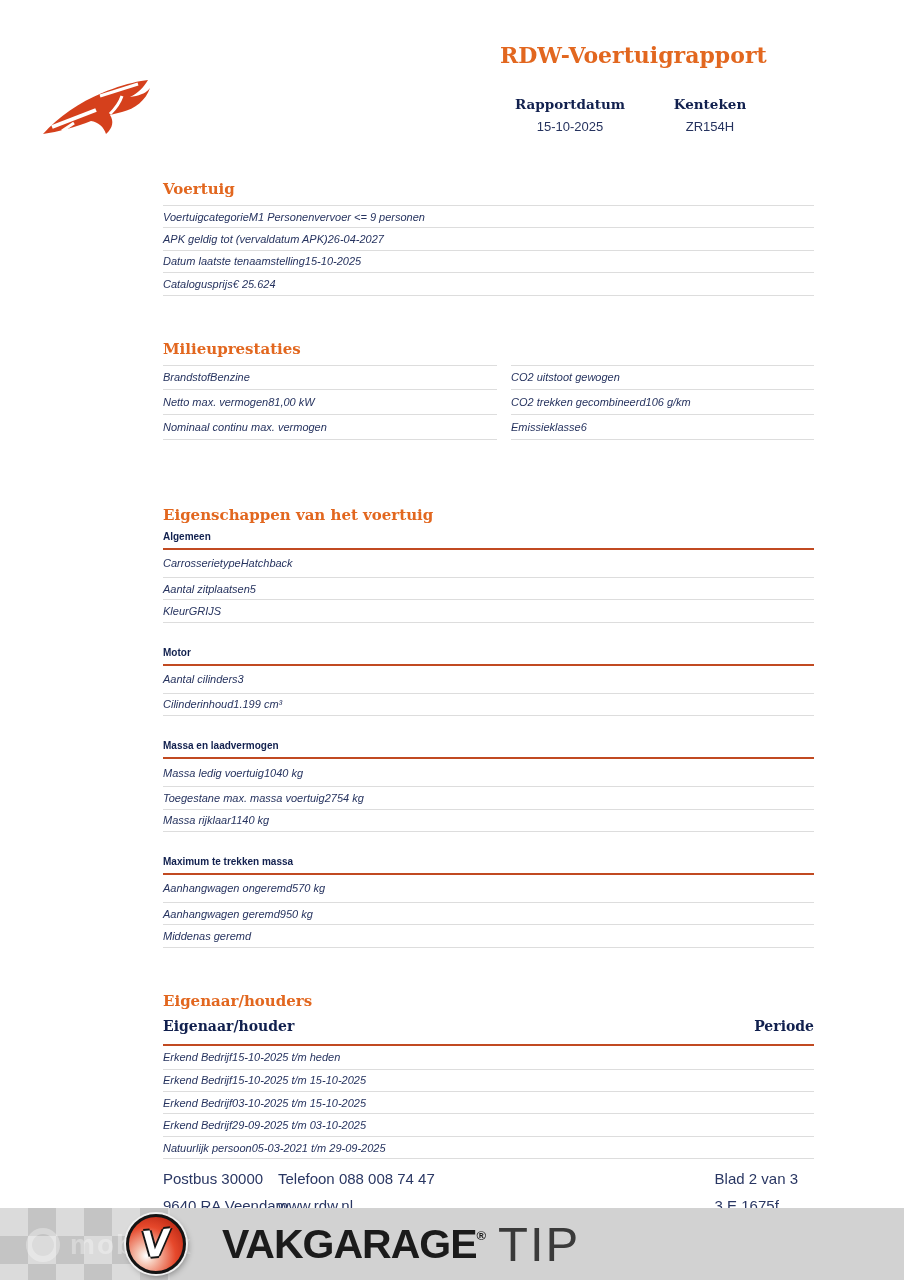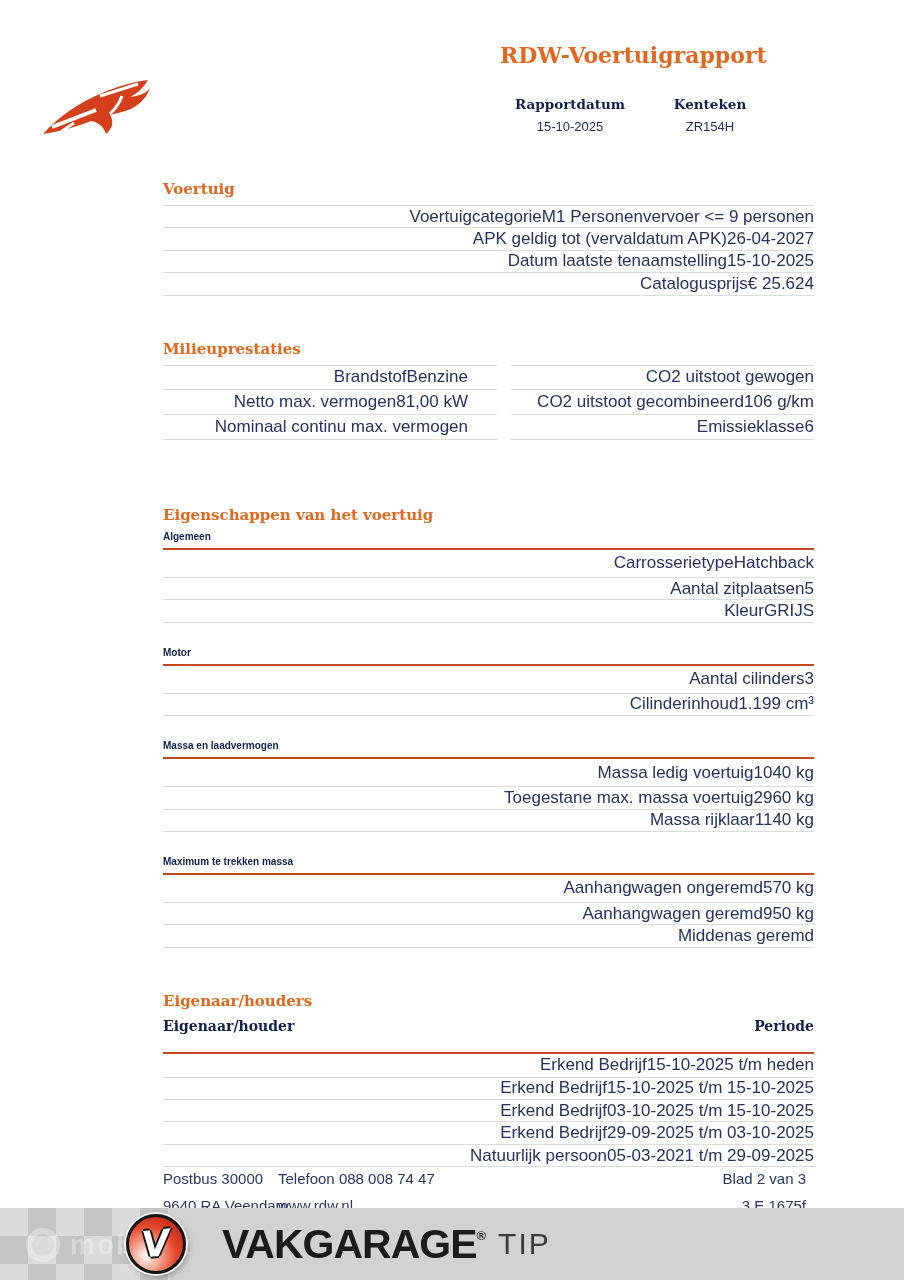--- a/index.html
+++ b/index.html
@@ -16,50 +16,50 @@
   .meta{position:absolute;left:500px;top:96px;display:flex;}
   .meta-col{width:140px;text-align:center;}
   .meta-label{font-family:"DejaVu Serif",serif;font-weight:bold;font-size:13.5px;color:#11204e;}
   .meta-value{margin-top:7px;font-size:13px;}
 
   
   .main{position:absolute;left:163px;top:180px;width:651px;}
   .sec-h{margin:0;font-family:"DejaVu Serif",serif;font-weight:bold;font-size:15px;color:#e2671f;}
   .kv-rows{margin-top:7px;border-top:1px solid #dddddd;}
   .kv-rows.no-top{border-top:none;margin-top:0;}
-  .kv-row{display:flex;justify-content:flex-end;align-items:center;height:21.4px;
-          border-bottom:1px solid #dddddd;font-size:17px;}
+  .kv-row{display:flex;justify-content:flex-start;align-items:center;height:21.4px;
+          border-bottom:1px solid #dddddd;font-size:11px;font-style:italic;}
   .kv-row.tall{height:23.8px;}
   .kv-label{white-space:nowrap;}
   .kv-value{white-space:nowrap;text-align:right;}
 
   .sec-milieu{margin-top:44px;}
   .grid2{display:grid;grid-template-columns:334px 303px;column-gap:14px;margin-top:7px;}
   .col-left .kv-value{padding-right:29px;}
 
   .sec-eig{margin-top:66px;}
   .group{margin-top:24px;}
   .group.first{margin-top:7px;}
   .sub-h{margin:0;font-size:10px;font-weight:bold;color:#11204e;padding-bottom:6px;
          border-bottom:2px solid #c14a21;}
   .group .kv-row:first-child{height:27px;}
 
   .sec-owners{margin-top:44px;}
-  .owners-head{display:flex;justify-content:space-between;margin-top:8px;padding-bottom:18px;
+  .owners-head{display:flex;justify-content:space-between;margin-top:8px;padding-bottom:10px;
                border-bottom:2px solid #c14a21;font-family:"DejaVu Serif",serif;
                font-weight:bold;font-size:14px;color:#11204e;}
   .owners .kv-row:first-child{height:23px;}
 
   
   .footer{position:absolute;left:163px;top:1170px;width:651px;height:40px;
           font-size:15px;color:#2a3763;}
   .f-col{position:absolute;top:0;}
   .f-col1{left:0;}
   .f-col2{left:115px;}
-  .f-col3{right:8px;text-align:right;}
+  .f-col3{right:16px;}
   .f-line2{margin-top:10px;}
 
   
   .banner{position:absolute;left:0;bottom:0;width:904px;height:72px;background:#d2d2d2;}
   .checker{position:absolute;left:0;top:0;width:170px;height:72px;
            background-image:repeating-conic-gradient(#c2c2c2 0% 25%, #dcdcdc 0% 50%);
            background-size:56px 56px;opacity:.9;}
   .watermark{position:absolute;left:26px;top:20px;display:flex;align-items:center;gap:10px;
              opacity:.32;color:#ffffff;}
   .wm-ring{width:22px;height:22px;border:6px solid #ffffff;border-radius:50%;}
@@ -68,21 +68,21 @@
                 padding-left:126px;}
   .vak-logo{width:54px;height:54px;border-radius:50%;border:3px solid #141414;flex:none;
             background:radial-gradient(circle at 32% 72%, #ffffff 0%, #f6c9b8 16%, #e6482b 55%, #a51708 100%);
             display:flex;align-items:center;justify-content:center;
             box-shadow:0 0 0 2px #efefef, 2px 3px 6px rgba(0,0,0,.35);}
   .vak-v{font-family:"DejaVu Sans",sans-serif;font-style:italic;font-weight:bold;font-size:36px;
          color:#fff;line-height:1;transform:rotate(-6deg);
          text-shadow:-2px 0 0 #141414,2px 0 0 #141414,0 -2px 0 #141414,0 2px 0 #141414;}
   .vak-text{margin-left:36px;font-size:41px;font-weight:bold;color:#1b1b1b;letter-spacing:-1px;}
   .vak-reg{font-size:13px;vertical-align:18px;letter-spacing:0;}
-  .vak-tip{margin-left:12px;font-size:30px;font-weight:normal;color:#3a3a3a;letter-spacing:2px;}
+  .vak-tip{margin-left:12px;font-size:49px;font-weight:normal;color:#3a3a3a;letter-spacing:2px;}
 </style>
 </head>
 <body>
 
 <div class="page">
 
   <div class="logo">
     <svg class="logo-icon" viewBox="0 0 112 64" xmlns="http://www.w3.org/2000/svg">
       <path d="M3 60 C 18 43, 40 28, 62 19 C 76 13 90 9 101 7 L 108 6 C 104 13 98 19 90 23 L 96 22 C 104 20 108 17 110 14 C 106 26 95 35 82 38 L 70 41 C 74 47 73 54 66 60 C 64 53 58 48 51 47 C 36 53 18 58 3 60 Z" fill="#d5401c"></path>
       <path d="M12 53 L56 36" stroke="#ffffff" stroke-width="4" fill="none"></path>
@@ -148,21 +148,21 @@
             </div>
           </div>
         </div>
         <div class="col-right">
           <div class="kv-rows no-top" style="border-top:1px solid #dddddd;">
             <div class="kv-row tall">
               <span class="kv-label">CO2 uitstoot gewogen</span>
               <span class="kv-value"></span>
             </div>
             <div class="kv-row tall">
-              <span class="kv-label">CO2 uitstoot gecombineerd</span>
+              <span class="kv-label">CO2 trekken gecombineerd</span>
               <span class="kv-value">106 g/km</span>
             </div>
             <div class="kv-row tall">
               <span class="kv-label">Emissieklasse</span>
               <span class="kv-value">6</span>
             </div>
           </div>
         </div>
       </div>
     </div>
@@ -204,21 +204,21 @@
 
       <div class="group">
         <h3 class="sub-h">Massa en laadvermogen</h3>
         <div class="kv-rows no-top">
           <div class="kv-row">
             <span class="kv-label">Massa ledig voertuig</span>
             <span class="kv-value">1040 kg</span>
           </div>
           <div class="kv-row">
             <span class="kv-label">Toegestane max. massa voertuig</span>
-            <span class="kv-value">2960 kg</span>
+            <span class="kv-value">2754 kg</span>
           </div>
           <div class="kv-row">
             <span class="kv-label">Massa rijklaar</span>
             <span class="kv-value">1140 kg</span>
           </div>
         </div>
       </div>
 
       <div class="group">
         <h3 class="sub-h">Maximum te trekken massa</h3>

